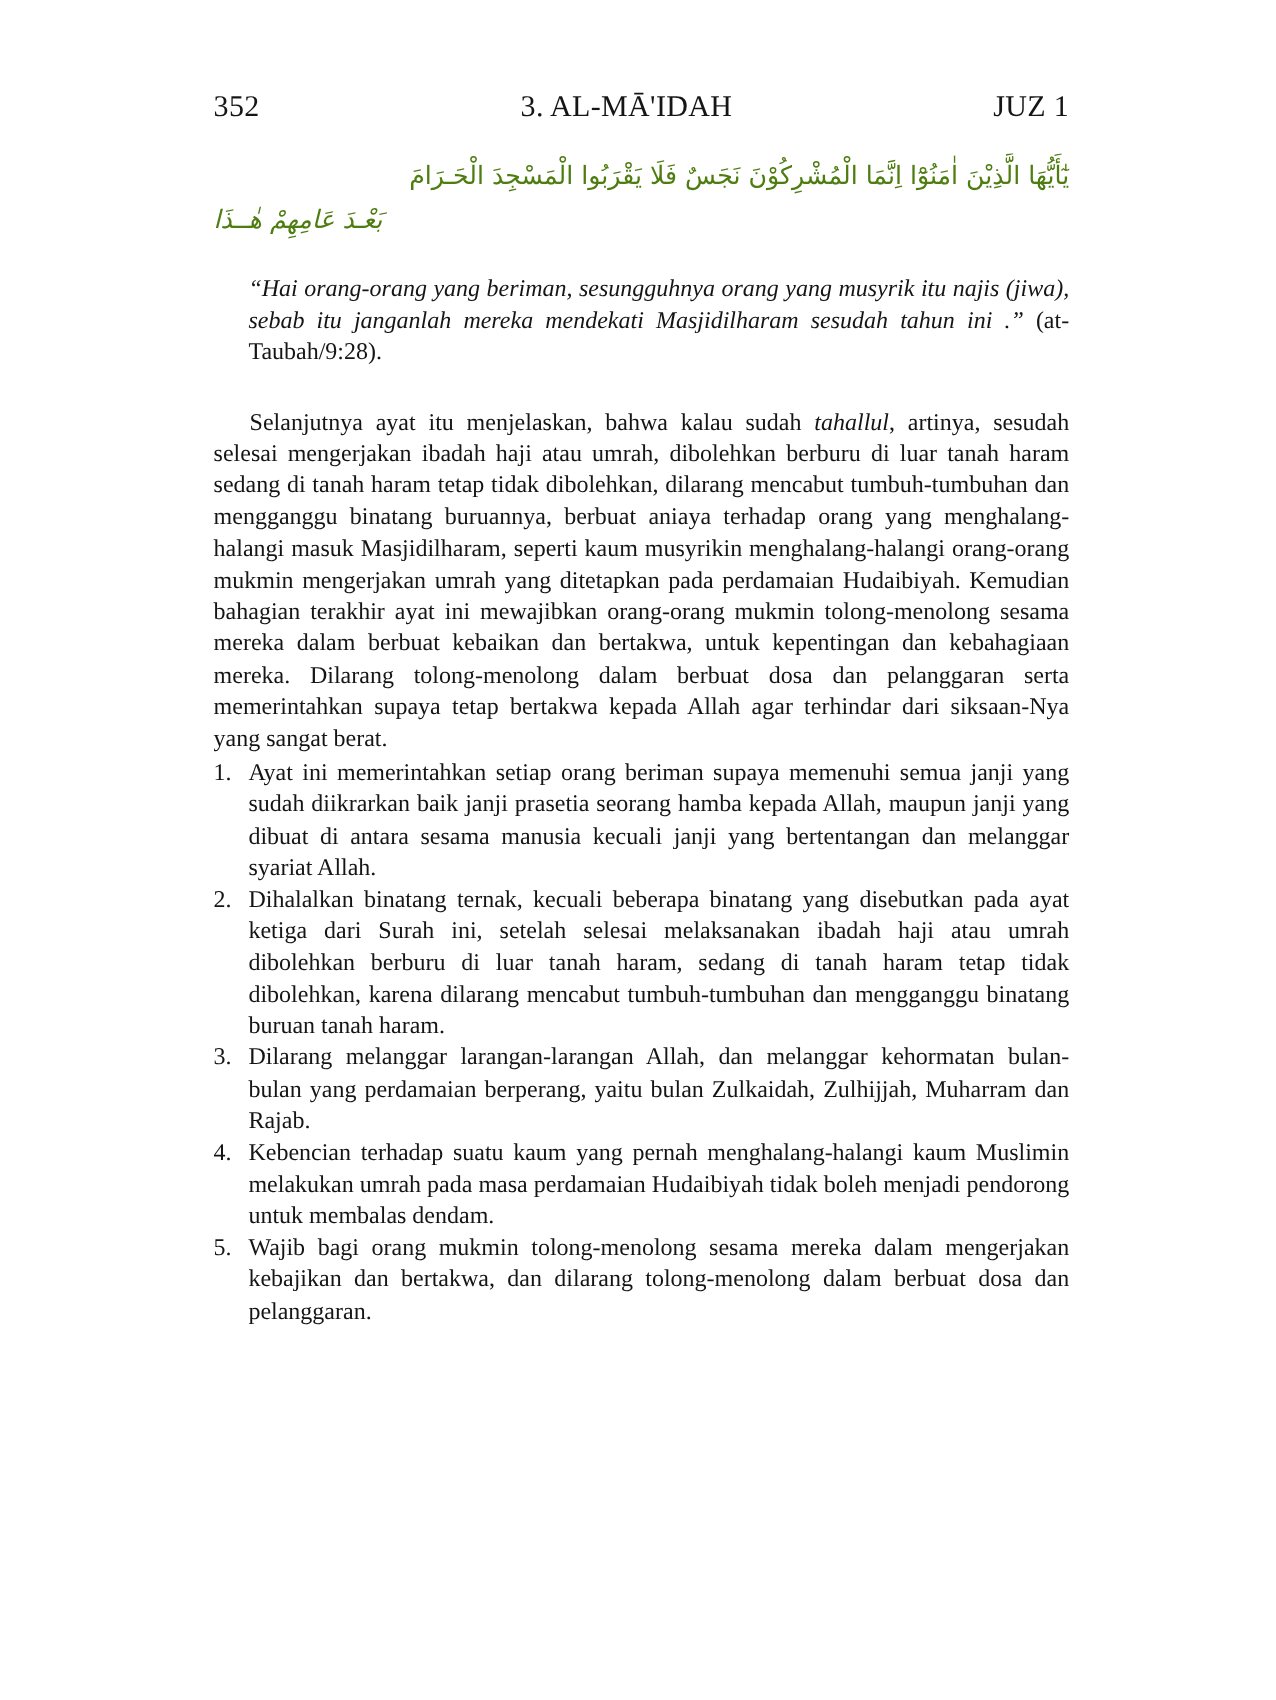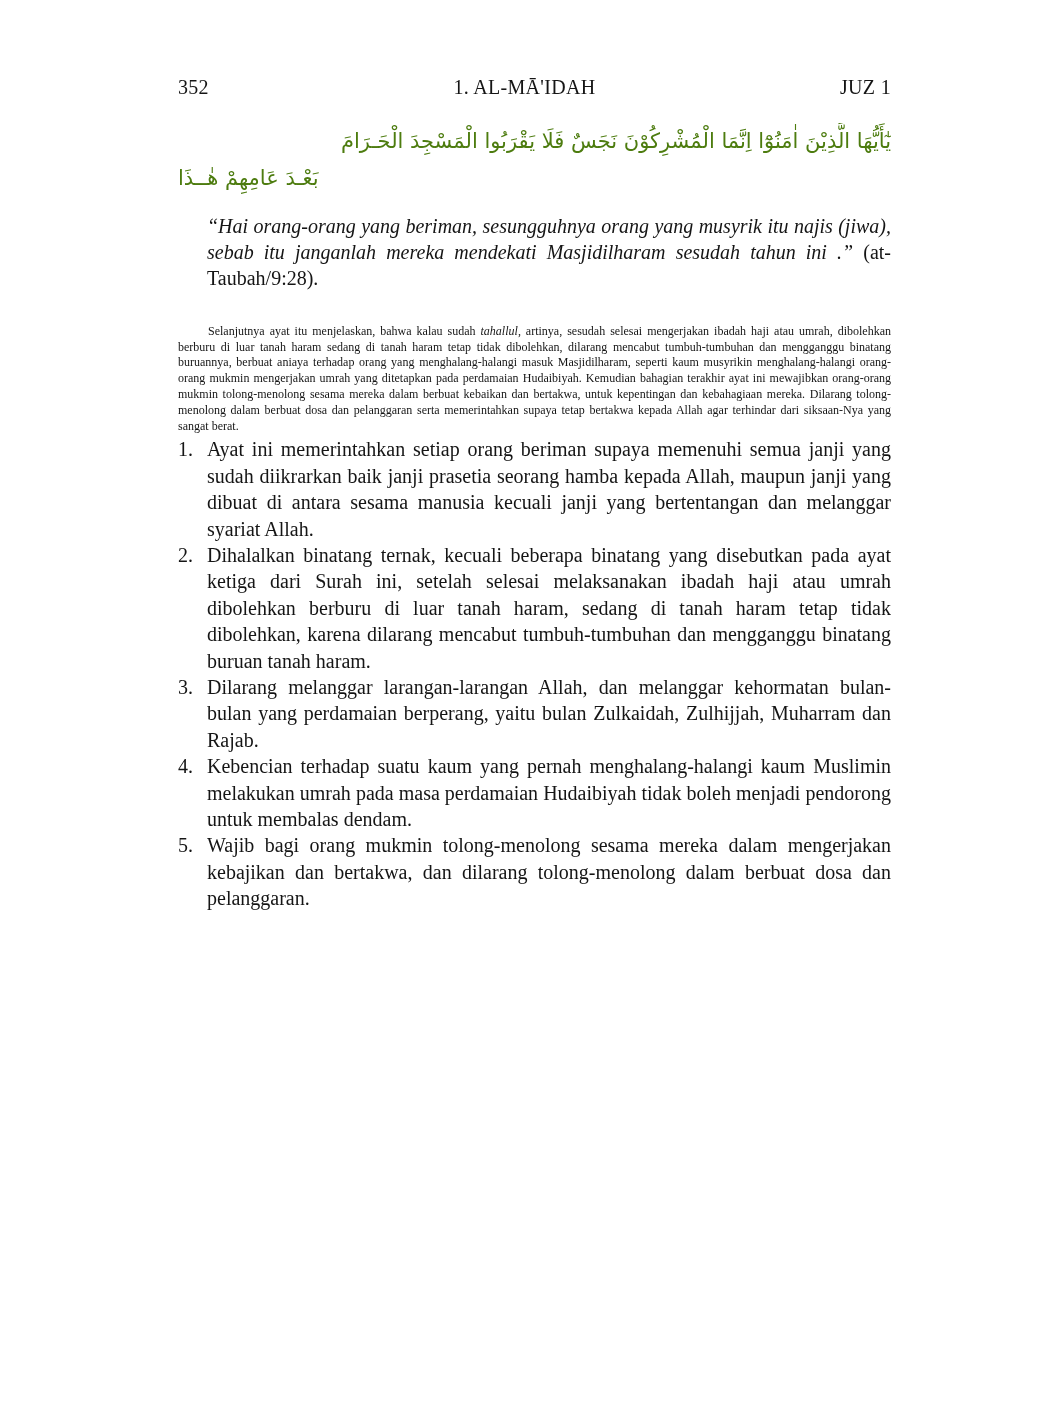--- a/index.html
+++ b/index.html
@@ -14,51 +14,52 @@
   }
   .page {
     width: 100%;
     height: 100%;
     padding: 76px 172px 0 178px;
   }
   .page-header {
     display: flex;
     justify-content: space-between;
     align-items: flex-end;
-    font-size: 20px;
+    font-size: 25px;
     letter-spacing: 0.3px;
   }
   .arabic-block {
     margin-top: 24px;
     direction: rtl;
     font-family: "DejaVu Sans", sans-serif;
     font-size: 21px;
     line-height: 1.75;
     color: #4d7c0f;
   }
   .ar-line-1 {
     white-space: nowrap;
     overflow: hidden;
     text-align: right;
   }
   .ar-line-2 {
     text-align: left;
+    font-style: italic;
   }
   .quote {
-    margin-top: 16px;
+    margin-top: 26px;
     margin-left: 29px;
     font-size: 20px;
     line-height: 1.32;
     text-align: justify;
   }
   .italic { font-style: italic; }
   .roman { font-style: normal; }
   .commentary {
     margin-top: 32px;
-    font-size: 12px;
+    font-size: 20px;
     line-height: 1.32;
     text-align: justify;
     text-indent: 30px;
   }
   .conclusion-heading {
     margin-top: 30px;
     font-size: 20px;
     font-weight: bold;
   }
   .conclusion-list {
@@ -78,21 +79,21 @@
     text-align: justify;
   }
 </style>
 </head>
 <body>
 
 <div class="page">
 
   <header class="page-header">
     <span>352</span>
-    <span>1. AL-MĀ'IDAH</span>
+    <span>3. AL-MĀ'IDAH</span>
     <span>JUZ 1</span>
   </header>
 
   <div class="arabic-block">
     <div class="ar-line-1">يٰٓأَيُّهَا الَّذِيْنَ اٰمَنُوْٓا اِنَّمَا الْمُشْرِكُوْنَ نَجَسٌ فَلَا يَقْرَبُوا الْمَسْجِدَ الْحَـرَامَ</div>
     <div class="ar-line-2">بَعْـدَ عَامِهِمْ هٰــذَا</div>
   </div>
 
   <p class="quote"><span class="italic">“Hai orang-orang yang beriman, sesungguhnya orang yang musyrik itu najis (jiwa), sebab itu janganlah mereka mendekati Masjidilharam sesudah tahun ini .”</span><span class="roman"> (at-Taubah/9:28).</span></p>
 

